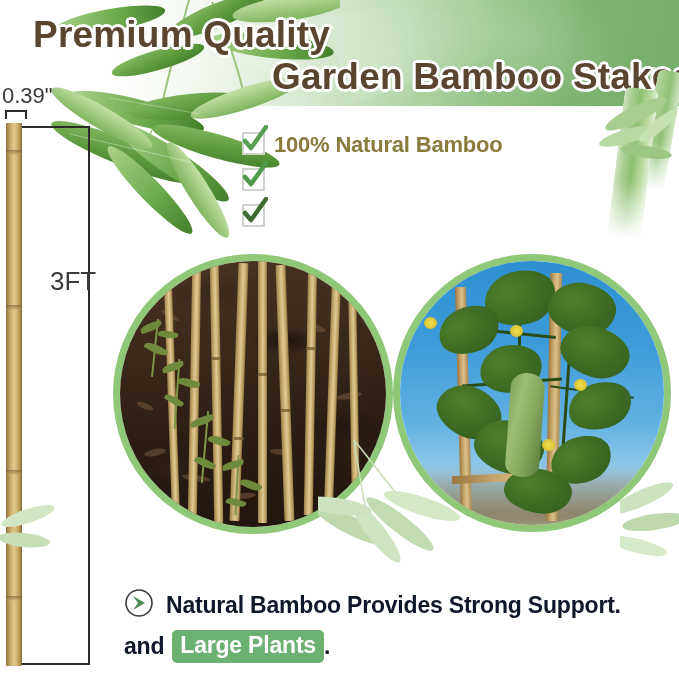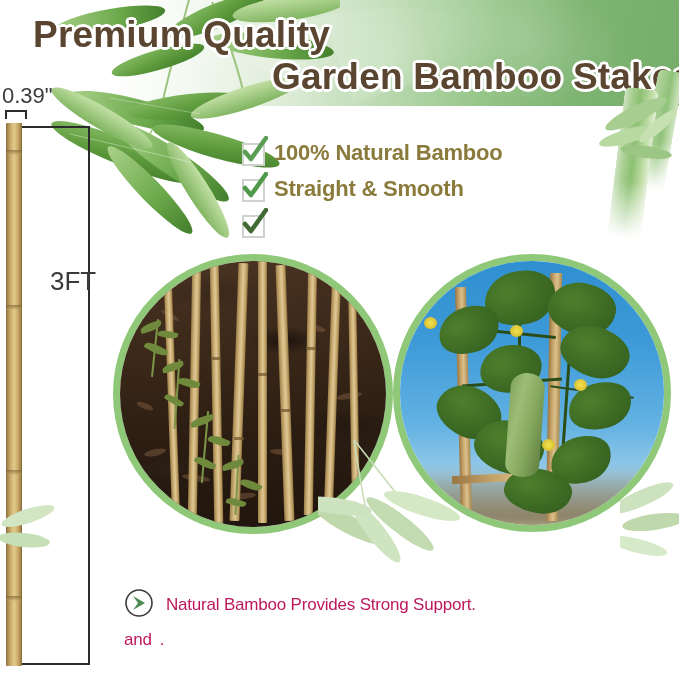--- a/index.html
+++ b/index.html
@@ -145,21 +145,21 @@
   }
 
   
   .bullets {
     position: absolute;
     left: 242px; top: 132px;
     width: 420px;
   }
   .bullet-row {
     display: flex;
-    align-items: flex-end;
+    align-items: flex-start;
     height: 34px;
     margin-bottom: 2px;
   }
   .chk {
     position: relative;
     width: 19px; height: 19px;
     border: 2px solid #cfd3cd;
     background: #ffffff;
     margin-right: 9px;
     flex: 0 0 auto;
@@ -255,23 +255,23 @@
     width: 679px;
   }
   .bot-line-1 {
     position: absolute;
     left: 124px; top: 0;
     display: flex;
     align-items: center;
   }
   .arrow-circle { margin-right: 12px; flex: 0 0 auto; }
   .bot-text {
-    font-size: 17px;
-    font-weight: 400;
-    color: #be185d;
+    font-size: 23px;
+    font-weight: 700;
+    color: #0f172a;
     white-space: nowrap;
     letter-spacing: -.2px;
   }
   .bot-line-2 {
     position: absolute;
     left: 108px; top: 42px;
     display: flex;
     align-items: center;
     gap: 0;
   }
@@ -378,21 +378,20 @@
       </span>
       <span class="bullet-text">100% Natural Bamboo</span>
     </div>
 
     <div class="bullet-row">
       <span class="chk">
         <svg width="26" height="28" viewBox="0 0 26 28">
           <path d="M3 16 L9 23 L24 2" stroke="#4f9a4a" stroke-width="4.5" fill="none" stroke-linecap="round" stroke-linejoin="round"></path>
         </svg>
       </span>
-      <span class="bullet-text">Straight &amp; Smooth</span>
     </div>
 
     <div class="bullet-row">
       <span class="chk">
         <svg width="26" height="28" viewBox="0 0 26 28">
           <path d="M3 16 L9 23 L24 2" stroke="#3f6b33" stroke-width="4.5" fill="none" stroke-linecap="round" stroke-linejoin="round"></path>
         </svg>
       </span>
     </div>
   </div>
@@ -512,17 +511,18 @@
         </svg>
       </span>
       <span class="bot-text">Natural Bamboo Provides Strong Support.</span>
     </div>
 
     <div class="bot-line-2">
       <span class="sp"></span>
       <span class="sp"></span>
       <span class="bot-text">and</span>
       <span class="sp"></span>
+      <span class="hl">Large Plants</span>
       <span class="bot-text">.</span>
     </div>
   </div>
 
 </div>
 
 </body></html>

